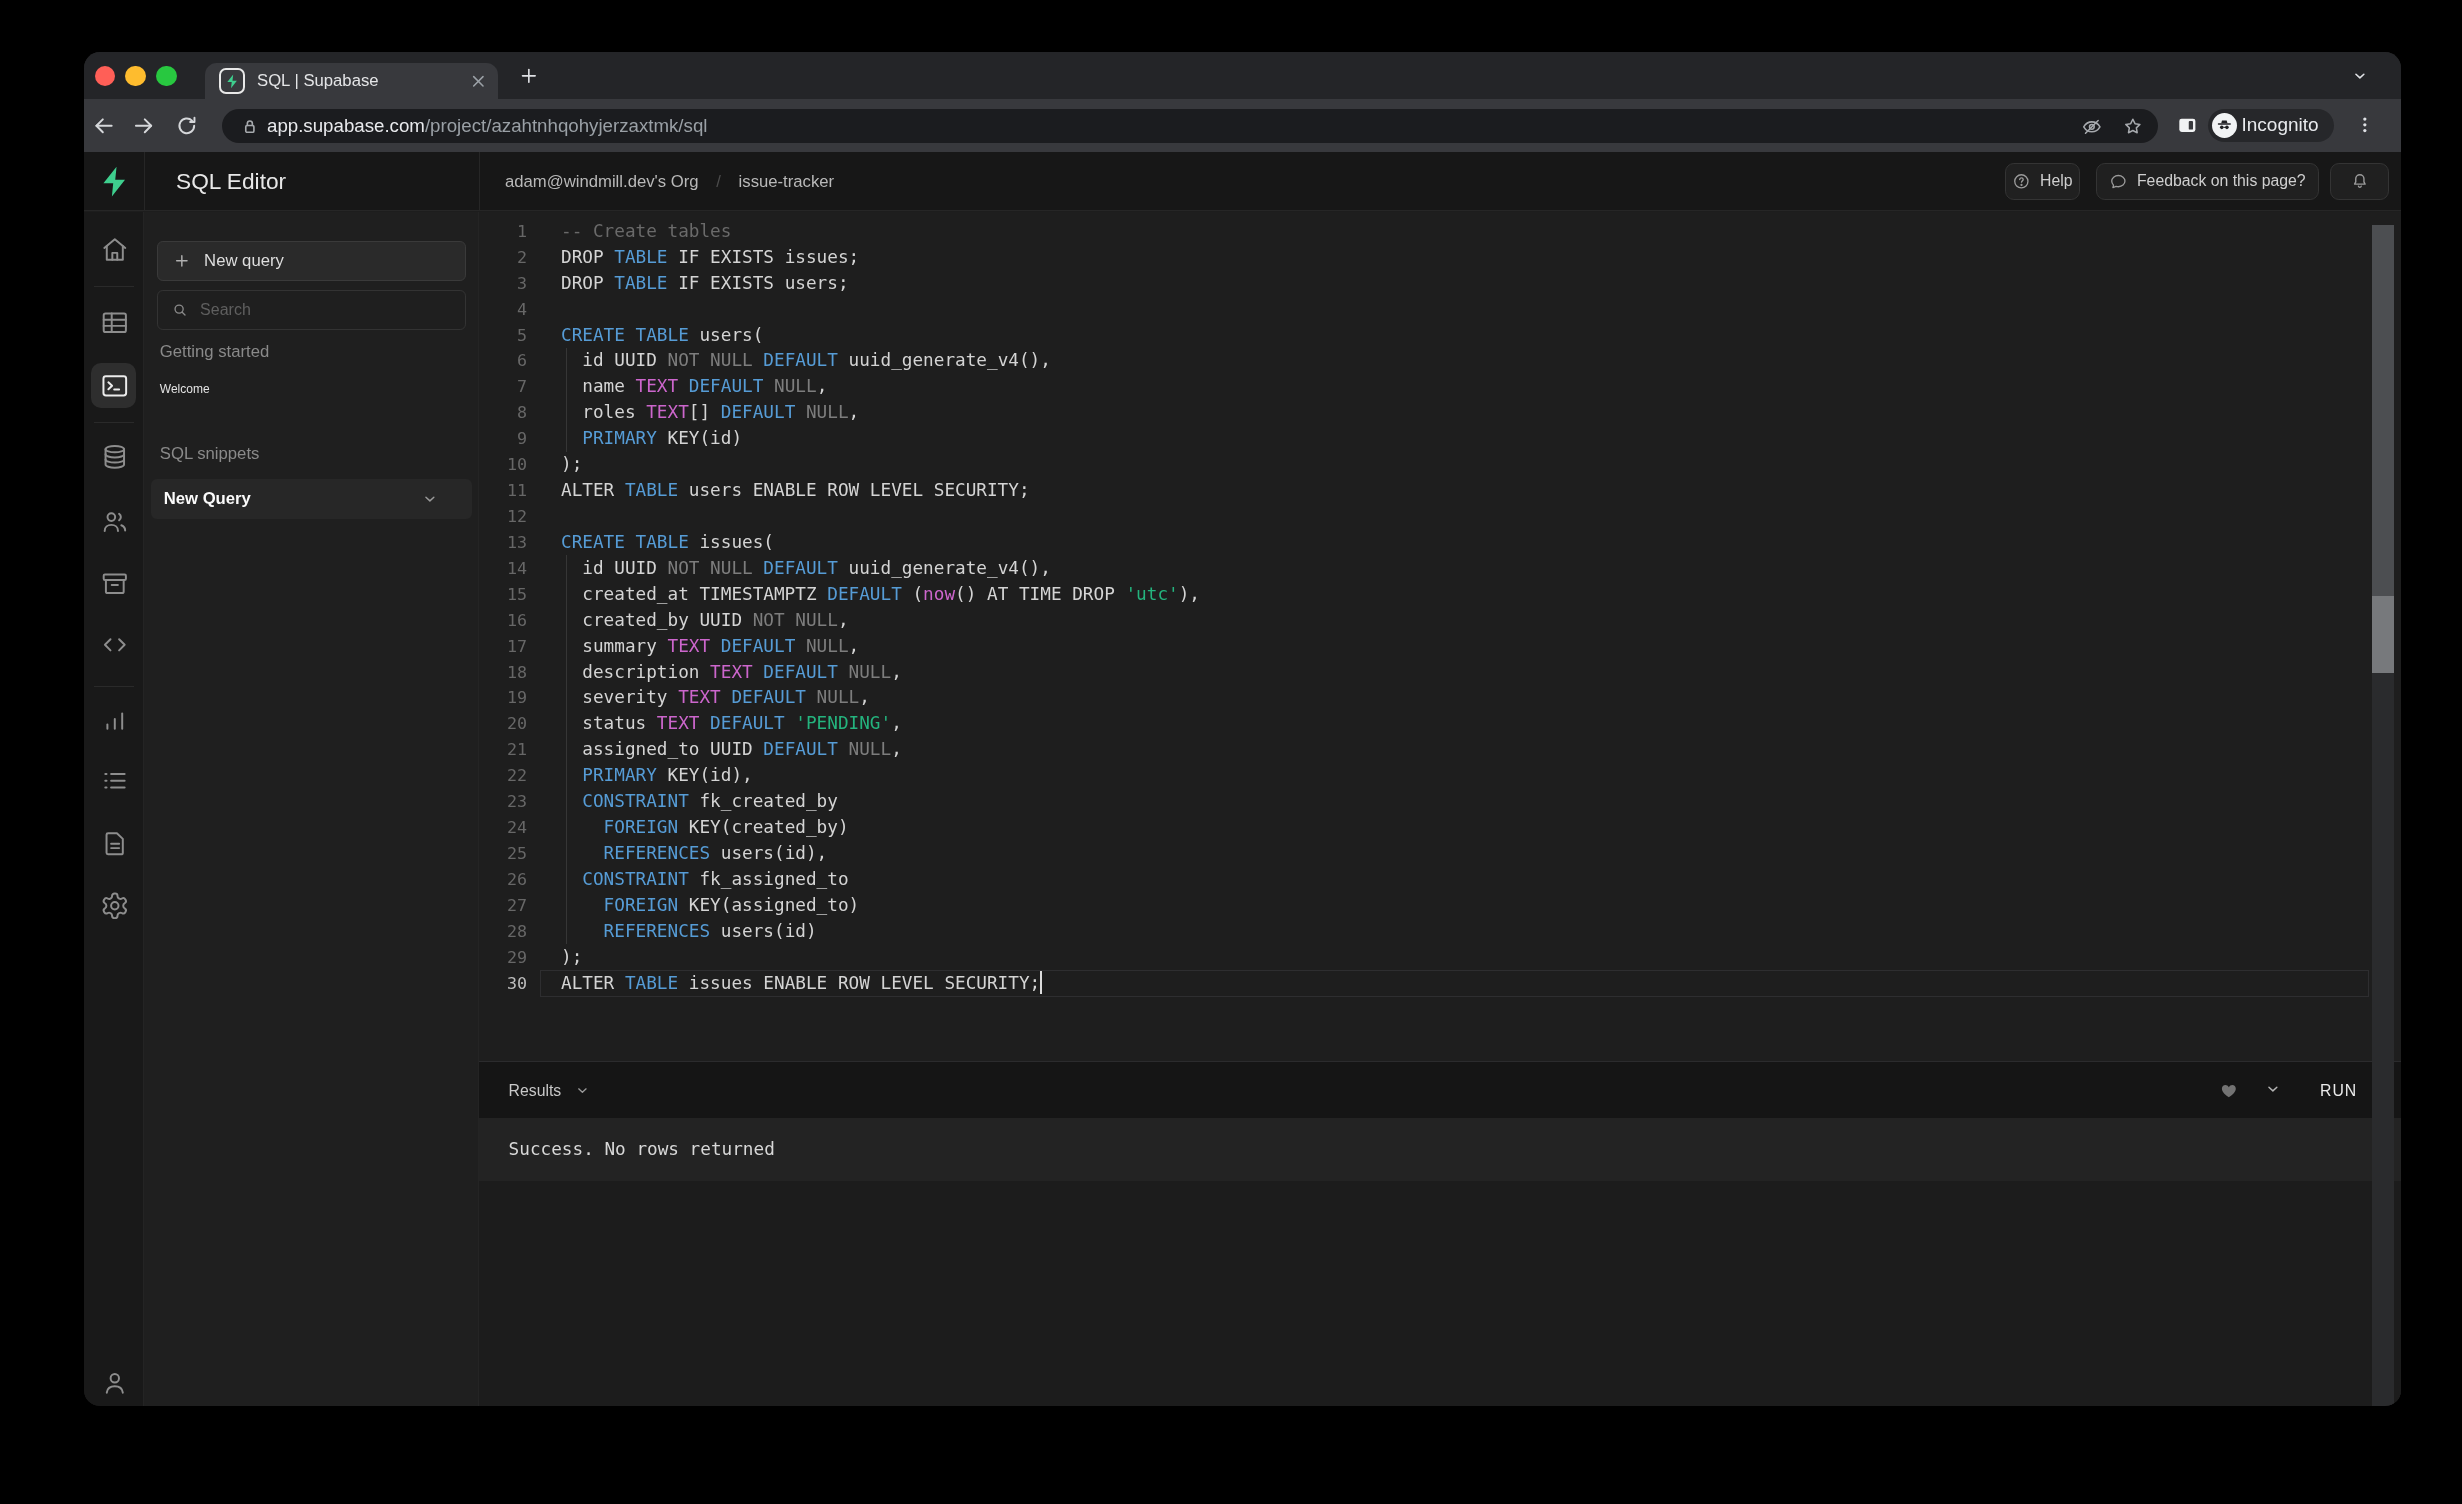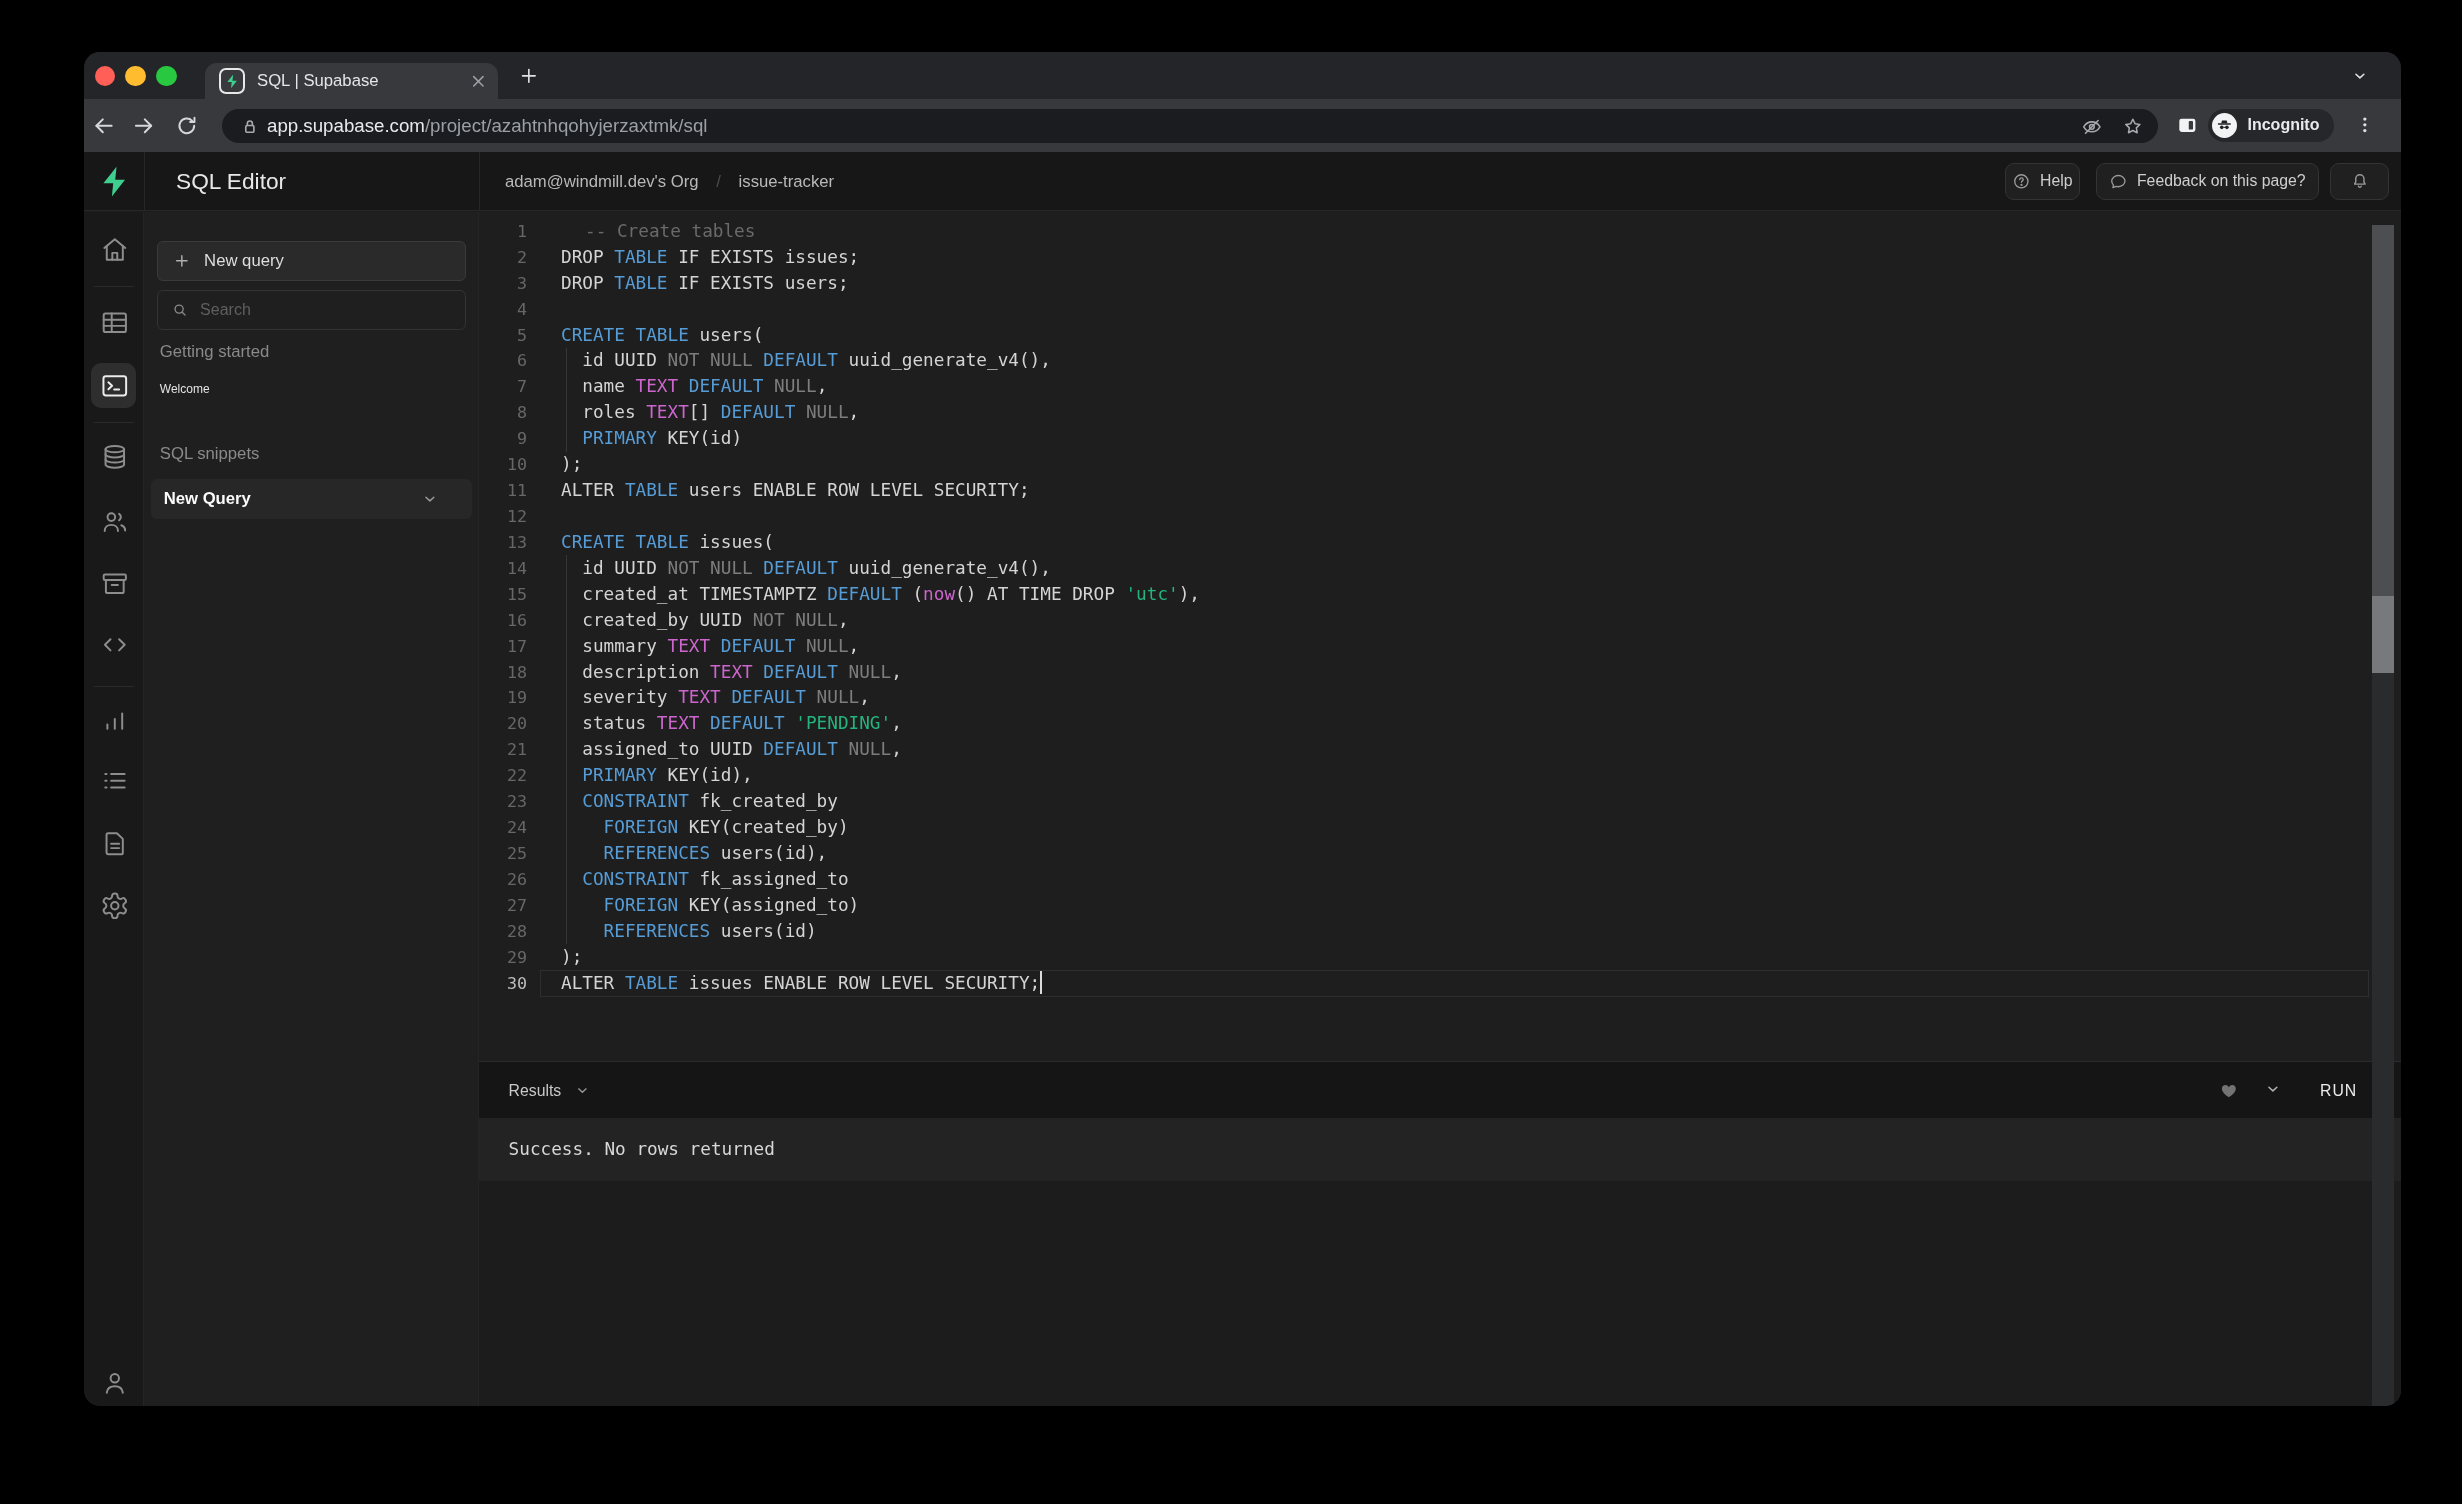--- a/index.html
+++ b/index.html
@@ -25,21 +25,21 @@
   
   .toolbar{position:absolute;left:0;top:47px;width:100%;height:53px;background:#38393d;}
   .navbtn{position:absolute;top:14.8px;width:23.6px;height:23.6px;color:#d5d7da;}
   .urlpill{position:absolute;left:138px;top:9.9px;width:1936px;height:34px;border-radius:17.7px;background:#1b1c1f;}
   .urltext{position:absolute;left:45px;top:0;line-height:34px;font-size:18.7px;white-space:nowrap;}
   .urldomain{color:#e9eaed;}
   .urlpath{color:#9aa0a6;}
   .pillicon{position:absolute;top:6.9px;width:21.7px;height:21.7px;color:#a6a9ad;}
   .incog{position:absolute;left:2124px;top:9.9px;width:126px;height:33px;border-radius:16.7px;background:#26272a;display:flex;align-items:center;}
   .incogcircle{width:25.6px;height:25.6px;border-radius:50%;background:#f1f3f4;margin-left:3.9px;display:flex;align-items:center;justify-content:center;}
-  .incoglabel{margin-left:10px;font-size:16px;color:#e8eaed;font-weight:bold;}
+  .incoglabel{margin-left:4px;font-size:19px;color:#e8eaed;}
 
   
   .appheader{position:absolute;left:0;top:100px;width:100%;height:59px;background:#171717;border-bottom:1px solid #262626;}
   .vdiv{position:absolute;top:0;width:1px;height:100%;background:#262626;}
   .apptitle{position:absolute;left:92px;top:0;line-height:59px;font-size:22.7px;color:#e7e7e7;}
   .crumbs{position:absolute;left:421px;top:0;height:59px;display:flex;align-items:center;gap:17.7px;font-size:16.7px;color:#b9b9b9;}
   .crumb-sep{color:#4c4c4c;}
   .hbtn{position:absolute;top:10.8px;height:37px;background:#202020;border:1px solid #343434;border-radius:8.9px;display:flex;align-items:center;justify-content:center;gap:8.9px;color:#cfcfcf;font-size:15.8px;cursor:pointer;}
   .hbtn svg{color:#9b9b9b;}
 
@@ -64,21 +64,21 @@
   .snippetrow svg{color:#9a9a9a;margin-right:21.7px;}
 
   
   .main{position:absolute;left:395px;top:160px;width:1922px;height:1195px;background:#1e1e1e;}
   .editor{position:absolute;left:0;top:0;width:100%;height:849px;font-family:"DejaVu Sans Mono",monospace;font-size:17.7px;}
   .code-row{position:absolute;left:0;right:0;height:26px;line-height:26px;}
   .ln{position:absolute;left:0;width:48px;text-align:right;color:#676767;font-size:16.7px;}
   .ln-active{color:#bdbdbd;}
   .code-text{position:absolute;left:82px;white-space:pre;}
   .td{color:var(--tok-text);} .tk{color:var(--tok-keyword);} .tt{color:var(--tok-type);}
-  .ts{color:var(--tok-string);} .tc{color:var(--tok-comment);margin-left:24px;} .to{color:var(--tok-muted);}
+  .ts{color:var(--tok-string);} .tc{color:var(--tok-comment);} .to{color:var(--tok-muted);}
   .guide{position:absolute;left:87px;width:1px;background:#363636;}
   .curline{position:absolute;left:61px;width:1829px;height:26.6px;top:758px;border:1px solid #2e2e30;}
   .cursor{position:absolute;left:561px;top:759px;width:2px;height:22.7px;background:#dcdcdc;}
 
   .utilbar{position:absolute;left:0;top:849px;width:100%;height:68px;background:#151515;border-top:1px solid #2b2b2d;}
   .resultsdrop{position:absolute;left:29.6px;top:0;height:57px;display:flex;align-items:center;gap:13.8px;color:#c8c8c8;font-size:15.8px;cursor:pointer;}
   .utilicon{position:absolute;top:18.7px;width:19.7px;height:19.7px;color:#a7a7a7;cursor:pointer;}
   .runbtn{position:absolute;left:1841px;top:0;height:57px;line-height:57px;font-size:15.8px;letter-spacing:1px;color:#ebebeb;cursor:pointer;}
 
   .resultsband{position:absolute;left:0;top:906px;width:100%;height:63px;background:#232323;}

